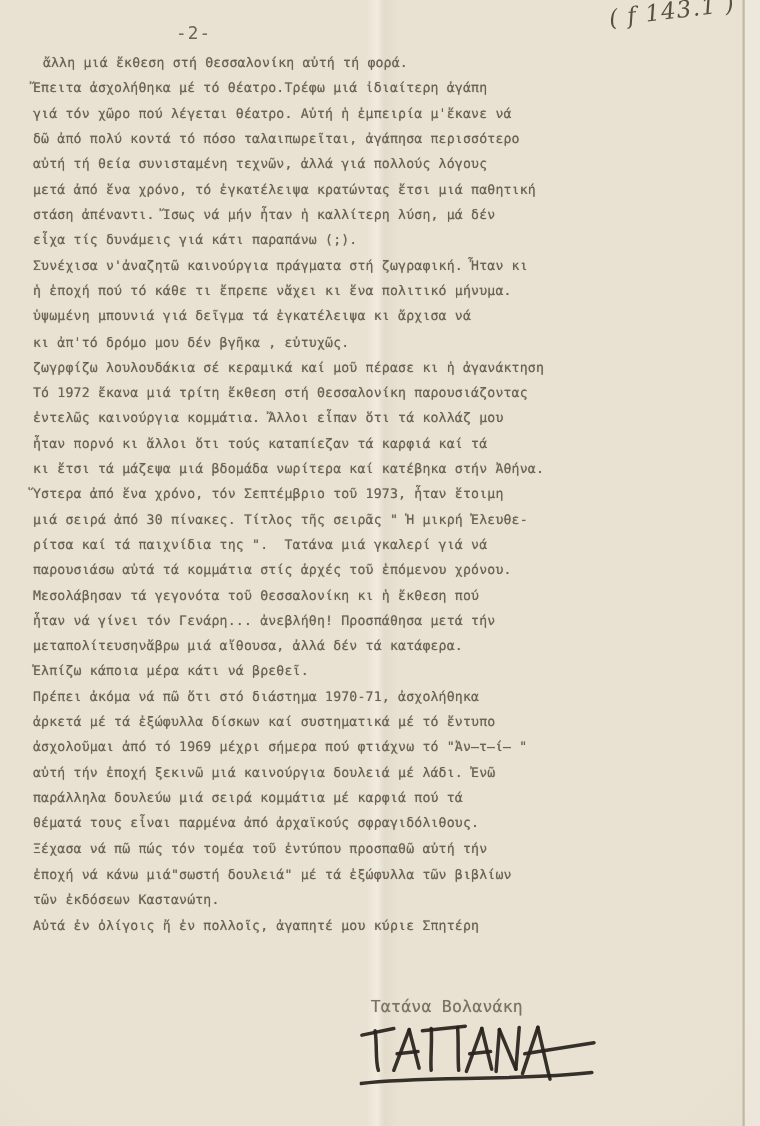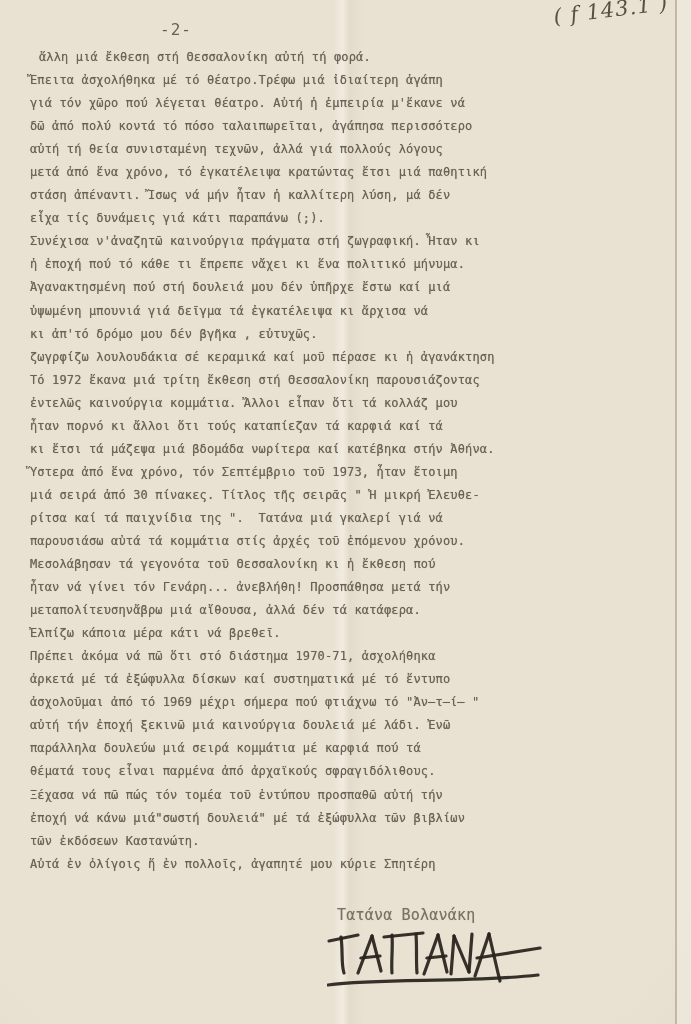--- a/index.html
+++ b/index.html
@@ -81,21 +81,20 @@
       <div class="line first">ἄλλη μιά ἔκθεση στή Θεσσαλονίκη αὐτή τή φορά.</div>
       <div class="line">Ἔπειτα ἀσχολήθηκα μέ τό θέατρο.Τρέφω μιά ἰδιαίτερη ἀγάπη</div>
       <div class="line">γιά τόν χῶρο πού λέγεται θέατρο. Αὐτή ἡ ἐμπειρία μ'ἔκανε νά</div>
       <div class="line">δῶ ἀπό πολύ κοντά τό πόσο ταλαιπωρεῖται, ἀγάπησα περισσότερο</div>
       <div class="line">αὐτή τή θεία συνισταμένη τεχνῶν, ἀλλά γιά πολλούς λόγους</div>
       <div class="line">μετά ἀπό ἕνα χρόνο, τό ἐγκατέλειψα κρατώντας ἔτσι μιά παθητική</div>
       <div class="line">στάση ἀπέναντι. Ἴσως νά μήν ἦταν ἡ καλλίτερη λύση, μά δέν</div>
       <div class="line">εἶχα τίς δυνάμεις γιά κάτι παραπάνω (;).</div>
       <div class="line">Συνέχισα ν'ἀναζητῶ καινούργια πράγματα στή ζωγραφική. Ἦταν κι</div>
       <div class="line">ἡ ἐποχή πού τό κάθε τι ἔπρεπε νἄχει κι ἕνα πολιτικό μήνυμα.</div>
-      <div class="line">Ἀγανακτησμένη πού στή δουλειά μου δέν ὑπῆρχε ἔστω καί μιά</div>
       <div class="line">ὑψωμένη μπουνιά γιά δεῖγμα τά ἐγκατέλειψα κι ἄρχισα νά</div>
       <div class="line">κι ἀπ'τό δρόμο μου δέν βγῆκα , εὐτυχῶς.</div>
       <div class="line">ζωγρφίζω λουλουδάκια σέ κεραμικά καί μοῦ πέρασε κι ἡ ἀγανάκτηση</div>
       <div class="line">Τό 1972 ἔκανα μιά τρίτη ἔκθεση στή Θεσσαλονίκη παρουσιάζοντας</div>
       <div class="line">ἐντελῶς καινούργια κομμάτια. Ἄλλοι εἶπαν ὅτι τά κολλάζ μου</div>
       <div class="line">ἦταν πορνό κι ἄλλοι ὅτι τούς καταπίεζαν τά καρφιά καί τά</div>
       <div class="line">κι ἔτσι τά μάζεψα μιά βδομάδα νωρίτερα καί κατέβηκα στήν Ἀθήνα.</div>
       <div class="line">Ὕστερα ἀπό ἕνα χρόνο, τόν Σεπτέμβριο τοῦ 1973, ἦταν ἕτοιμη</div>
       <div class="line">μιά σειρά ἀπό 30 πίνακες. Τίτλος τῆς σειρᾶς " Ἡ μικρή Ἐλευθε-</div>
       <div class="line">ρίτσα καί τά παιχνίδια της ".  Τατάνα μιά γκαλερί γιά νά</div>

